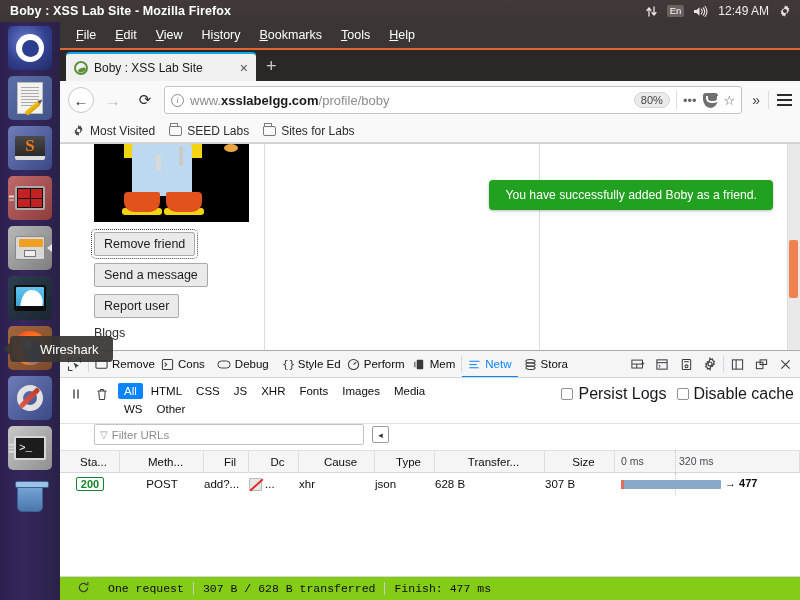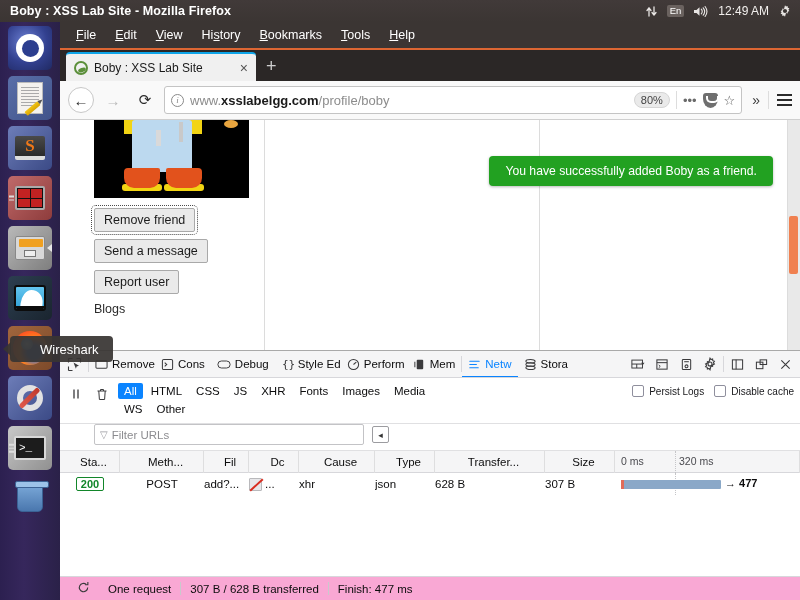--- a/index.html
+++ b/index.html
@@ -279,21 +279,21 @@
 
   .dt-filterbar {
     min-height:46px; background:#fff; border-bottom:1px solid #e0e0e2;
     display:flex; align-items:flex-start; padding:5px 6px 0 6px; gap:6px;
   }
   .fb-btn { width:20px;height:20px;display:flex;align-items:center;justify-content:center;color:#3a3a3c;}
   .fb-chips { display:flex; flex-wrap:wrap; gap:2px; max-width:340px; align-content:flex-start;text-align:right;}
   .chip { padding:2px 6px; border-radius:2px; color:#0c0c0d; font-size:11.5px; background:transparent;}
   .chip.active { background:#0a84ff; color:#ffffff; }
   .fb-right { margin-left:auto; display:flex; align-items:center; gap:10px; padding-top:2px;}
-  .cbx { display:flex;align-items:center;gap:5px; font-size:10px;}
+  .cbx { display:flex;align-items:center;gap:5px; font-size:16px;}
   .cbx .box { width:12px;height:12px;border:1px solid #8f8f9d;border-radius:2px;background:#fff;}
 
   .dt-urlrow { display:flex; align-items:center; gap:8px; padding:0 6px 5px 34px; background:#fff;
     border-bottom:1px solid #e0e0e2;}
   .urlfilter { width:270px; height:21px; border:1px solid #c3c3c6; border-radius:2px;
      display:flex; align-items:center; gap:4px; padding:0 5px; color:#8c8c90; font-size:11.5px;}
   .urlfilter .funnel { font-size:10px; color:#9a9aa0;}
   .sidebar-toggle { width:17px;height:17px;border:1px solid #9c9ca0;border-radius:2px;
      display:flex;align-items:center;justify-content:center;font-size:9px;color:#333;}
 
@@ -312,22 +312,22 @@
     border:1px solid #b9b9bc; background:#e7e7ea; border-radius:1px;}
   .blocked-ico::after { content:""; position:absolute; left:-2px; top:5px; width:17px; height:2px;
     background:#d92d20; transform:rotate(-42deg); }
   .wf-tick { position:absolute; top:0; height:100%; border-left:1px dotted #c5c5c8; }
   .wf-label { position:absolute; top:4px; font-size:10.5px; color:#4a4a4f; }
   .wf-bar { position:absolute; height:9px; background:#8aa8c8; border-radius:1px;}
   .wf-bar-start { position:absolute; height:9px; width:3px; background:#e06c5a; }
   .wf-time { position:absolute; font-size:11px; color:#0c0c0d; font-weight:bold;}
 
   .dt-status {
-    height:24px; border-top:1px solid #d7d7db; background:#f9a8d4;
-    display:flex; align-items:center; gap:0px; padding-left:8px; font-size:11.5px; color:#0c0c0d;
+    height:24px; border-top:1px solid #d7d7db; background:#84cc16;
+    display:flex; align-items:center; gap:0px; padding-left:8px; font-size:11.5px; color:#0c0c0d;font-family:Liberation Mono, monospace;
   }
   .st-item { padding:0 9px; }
   .st-div { width:1px; height:13px; background:#c9c9cc; }
   .watermark {
     position:absolute; right:16px; bottom:4px; font-size:14px; color:#c9c9c9;
     letter-spacing:0.5px;
   }
 </style>
 </head>
 <body>
@@ -457,20 +457,37 @@
         <span class="chev">»</span>
         <span class="url-sep"></span>
         <span class="hamb">
             <i></i>
             <i></i>
             <i></i>
           </span>
       </div>
     </div>
 
+    <div class="bookmarksbar">
+      <div class="bm">
+        <svg width="13" height="13" viewBox="0 0 14 14">
+          <path d="M7 1.2l1 1.3 1.6-.5.2 1.7 1.6.6-1 1.4 1 1.4-1.6.6-.2 1.7-1.6-.5L7 12.8 6 11.5l-1.6.5-.2-1.7L2.6 9.7l1-1.4-1-1.4 1.6-.6.2-1.7 1.6.5z" fill="#4a4a4a"></path>
+          <circle cx="7" cy="7" r="2" fill="#f9f9f9"></circle>
+        </svg>
+        <span>Most Visited</span>
+      </div>
+      <div class="bm">
+        <span class="bm-folder"></span>
+        <span>SEED Labs</span>
+      </div>
+      <div class="bm">
+        <span class="bm-folder"></span>
+        <span>Sites for Labs</span>
+      </div>
+    </div>
 
     <div class="content">
       <div class="col-left"></div>
       <div class="col-mid"></div>
 
       <div class="avatar-img">
         <div class="fig-belt"></div>
         <div class="fig-buckle"></div>
         <div class="fig-legs"></div>
         <div class="fig-tool"></div>

